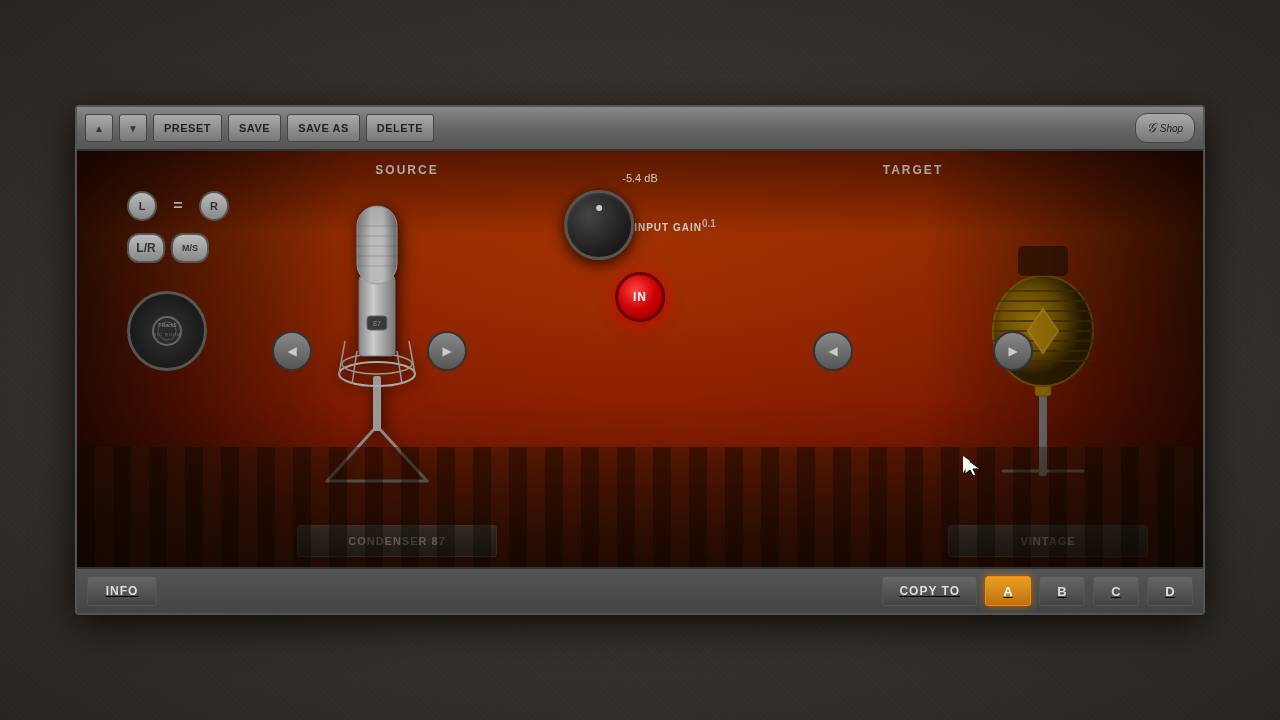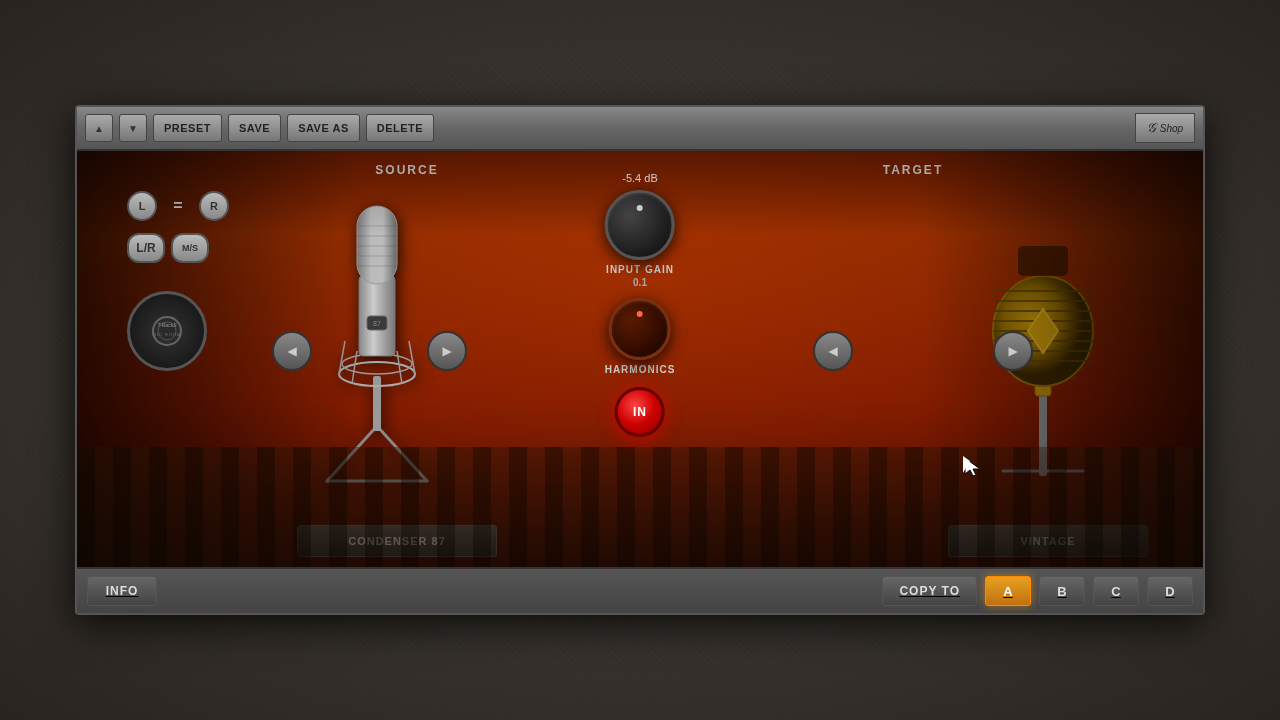--- a/index.html
+++ b/index.html
@@ -94,21 +94,21 @@
       letter-spacing: 0.5px;
     }
 
     .spacer { flex: 1; }
 
     .shop-logo {
       width: 60px;
       height: 30px;
       background: linear-gradient(180deg, #aaa 0%, #777 100%);
       border: 1px solid #444;
-      border-radius: 0;
+      border-radius: 12px;
       display: flex;
       align-items: center;
       justify-content: center;
       font-size: 11px;
       font-style: italic;
       color: #222;
       cursor: pointer;
     }
 
     
@@ -181,21 +181,20 @@
     }
 
     .db-label {
       color: #ccc;
       font-size: 11px;
       margin-bottom: 4px;
     }
 
     .knob-section {
       display: flex;
-      flex-direction: column;
       align-items: center;
       margin-bottom: 2px;
     }
 
     .knob {
       width: 70px;
       height: 70px;
       border-radius: 50%;
       background: radial-gradient(circle at 35% 35%, #444 0%, #1a1a1a 70%, #0a0a0a 100%);
       border: 3px solid #555;
@@ -671,26 +670,20 @@
 
         <div class="knob-section">
           <div class="knob">
             <div class="knob-dot"></div>
           </div>
           <div class="knob-label">INPUT GAIN</div>
           <div class="knob-value">0.1</div>
         </div>
 
 
-        <div class="knob-section">
-          <div class="knob knob-harmonics" style="width:62px;height:62px;">
-            <div class="knob-dot" style="background:#ff6644;top:10px;"></div>
-          </div>
-          <div class="knob-label">HARMONICS</div>
-        </div>
 
         <div class="in-button">
           <span>IN</span>
         </div>
       </div>
 
       <div class="mic-name-btn source-mic-btn" style="position:absolute;left:220px;bottom:10px;width:200px;">
         <span>CONDENSER 87</span>
       </div>
 

